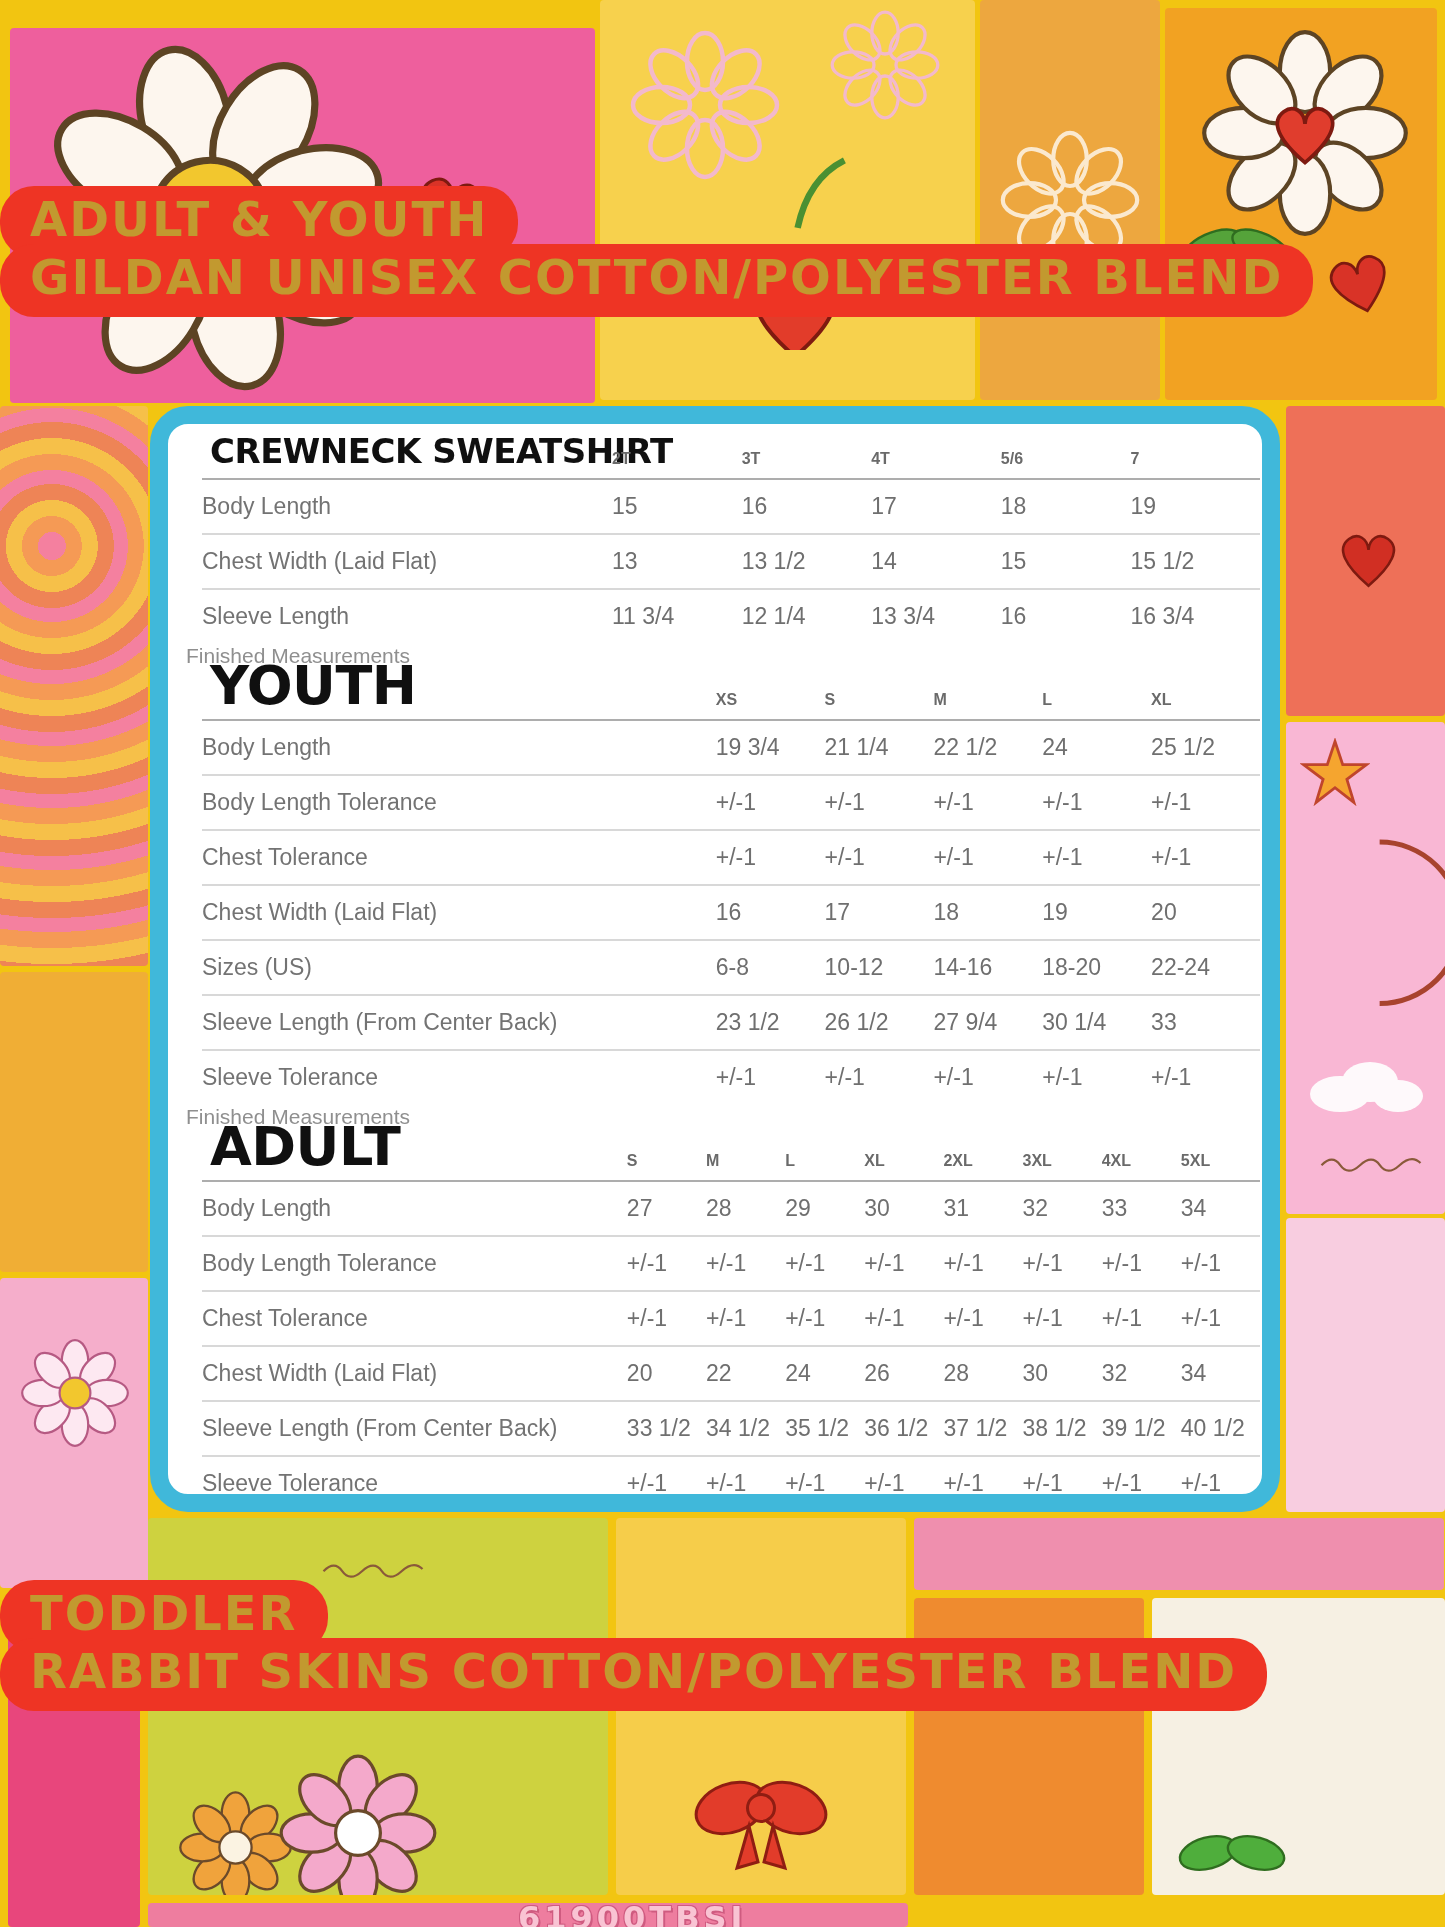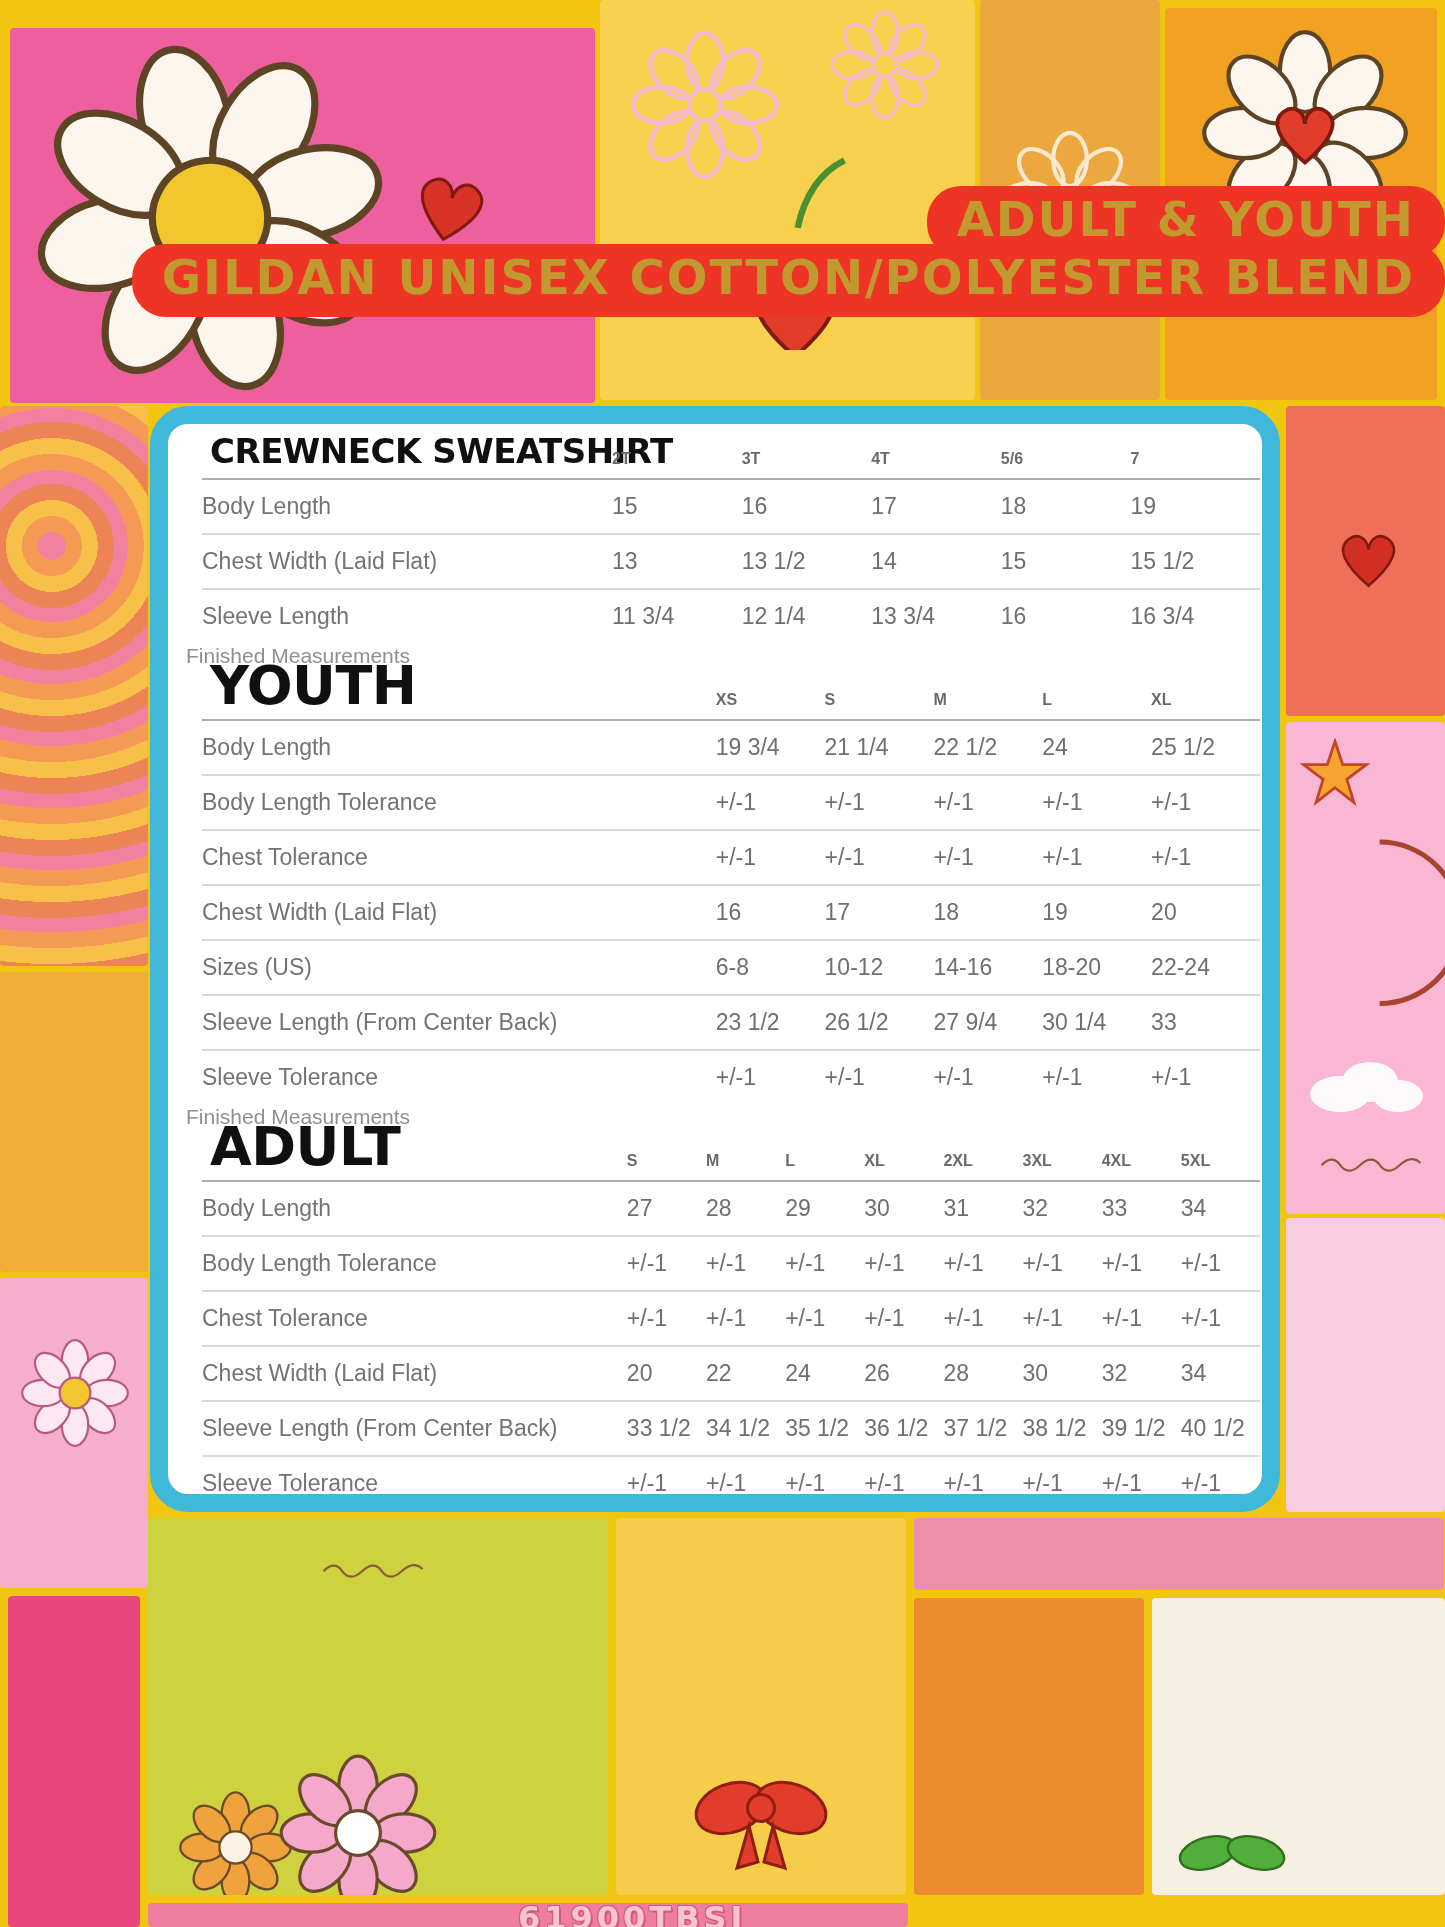--- a/index.html
+++ b/index.html
@@ -1,21 +1,21 @@
 <!DOCTYPE html>
 <html><head>
 <meta charset="utf-8">
 <style>
   html,body{margin:0;padding:0;background:#d8d8d8;}
   #canvas{position:relative;width:1445px;height:1927px;overflow:hidden;
           background:#f2c511;font-family:"Liberation Sans",sans-serif;}
   .panel{position:absolute;overflow:hidden;border-radius:4px;}
   .deco{position:absolute;}
   
-  .headline{position:absolute;left:0;width:100%;text-align:right;z-index:3;}
+  .headline{position:absolute;left:0;width:100%;text-align:left;z-index:3;}
   #hl-top{top:186px;}
   #hl-bottom{top:1580px;}
   .bubble{display:inline-block;background:#ee3424;color:#c2992f;
           font-family:"DejaVu Sans",sans-serif;font-weight:bold;
           border-radius:34px;padding:8px 30px 14px;font-size:48px;
           letter-spacing:2px;white-space:nowrap;line-height:1.05;}
   .hl-line2 .bubble{margin-top:-14px;}
   
   .card{position:absolute;left:150px;top:406px;width:1130px;height:1106px;
         box-sizing:border-box;background:#ffffff;border:18px solid #40b8da;
@@ -392,15 +392,23 @@
             <td class="r-value">+/-1</td>
             <td class="r-value">+/-1</td>
             <td class="r-value">+/-1</td>
             <td class="r-value">+/-1</td>
             <td class="r-value">+/-1</td>
           </tr>
         </tbody>
       </table>
   </div>
 
+  <div class="headline" id="hl-bottom">
+    <div class="hl-line1">
+      <span class="bubble">TODDLER</span>
+    </div>
+    <div class="hl-line2">
+      <span class="bubble">RABBIT SKINS COTTON/POLYESTER BLEND</span>
+    </div>
+  </div>
 
   <div class="partial-code">61900TBSI</div>
 </div>
 
 </body></html>

